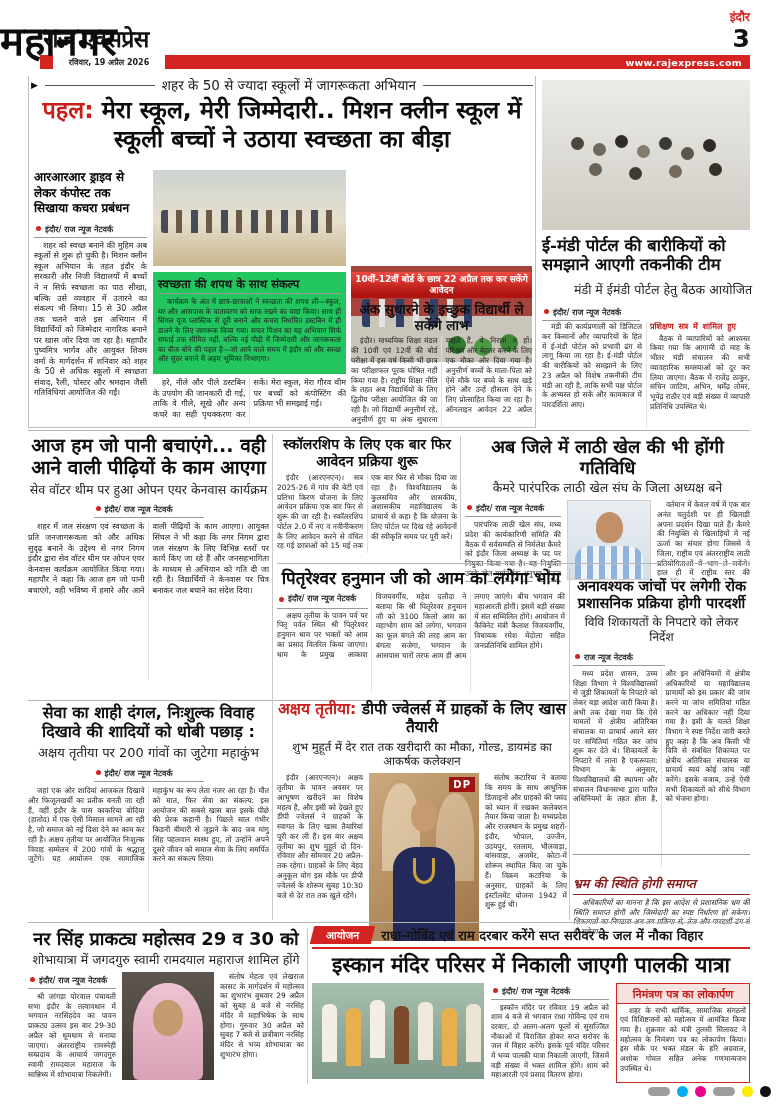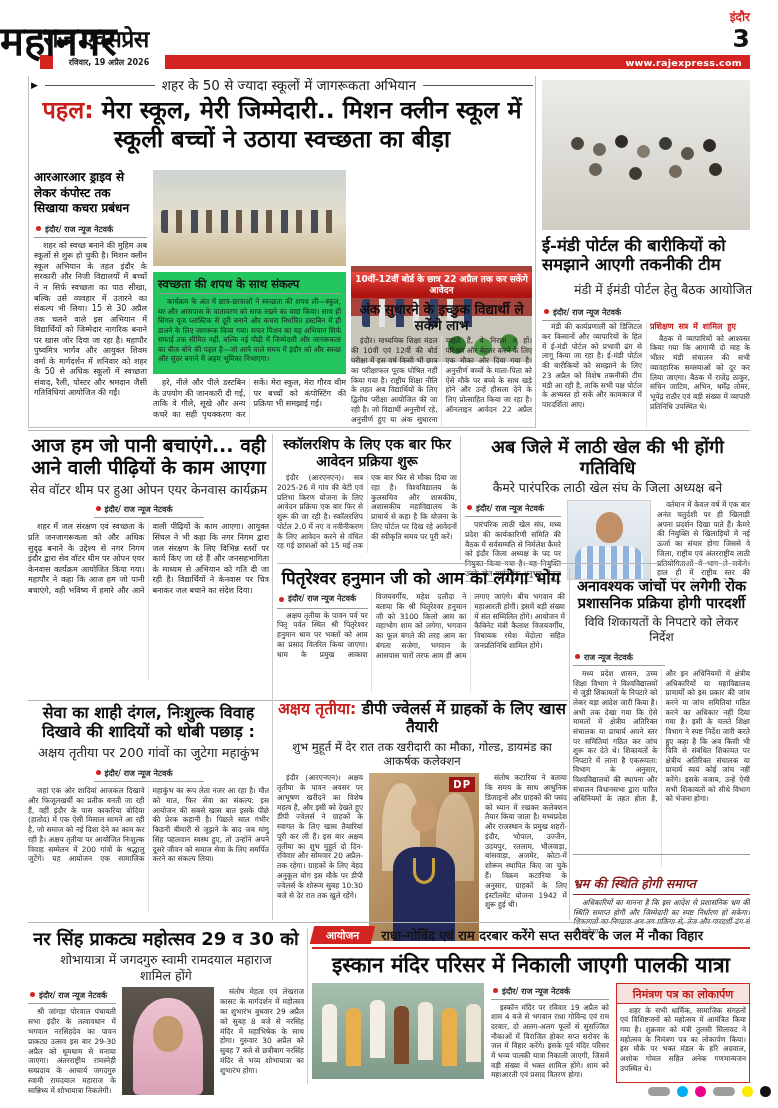--- a/index.html
+++ b/index.html
@@ -133,21 +133,21 @@
   .wedding-head { font-size:16px; }
   .wedding-sub { font-size:13px; margin:3px 0 4px; }
   .dpart { position:absolute; left:277px; top:700px; width:290px; height:218px; }
   .dp-head { font-size:15.5px; }
   .dp-sub { font-size:11.5px; margin:3px 0 5px; }
   .dp-row { display:flex; gap:6px; }
 
   
   .narsingh { position:absolute; left:28px; top:928px; width:276px; height:170px; }
   .nar-head { font-size:18px; }
-  .nar-sub { font-size:12.5px; margin:3px 16px 4px;text-align:center; }
+  .nar-sub { font-size:12.5px; margin:3px 0 4px;text-align:center; }
   .nar-row { display:flex; gap:6px; }
   .iskcon { position:absolute; left:312px; top:926px; width:438px; height:160px; }
   .isk-kicker { display:flex; align-items:center; gap:8px; border-bottom:2px solid #d42422; padding-bottom:3px; }
   .isk-tag { background:#d42422; color:#fff; font-size:10.5px; font-weight:bold; padding:2px 14px;
              transform:skewX(-14deg); }
   .isk-tag span { display:inline-block; transform:skewX(14deg); }
   .isk-kicker-txt { font-size:13px; font-weight:bold; color:#141414; }
   .isk-head { font-size:21px; margin:4px 0 5px; }
   .isk-row { display:flex; gap:7px; }
   .invite-box { border:1px solid #d42422; }

